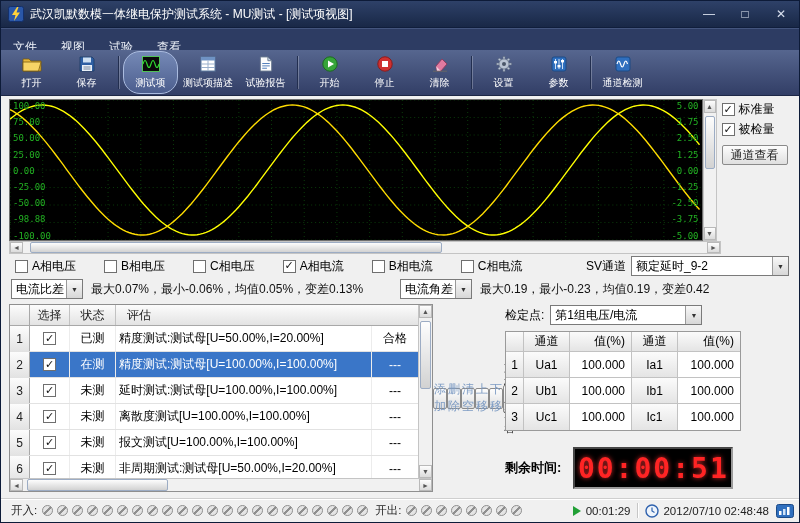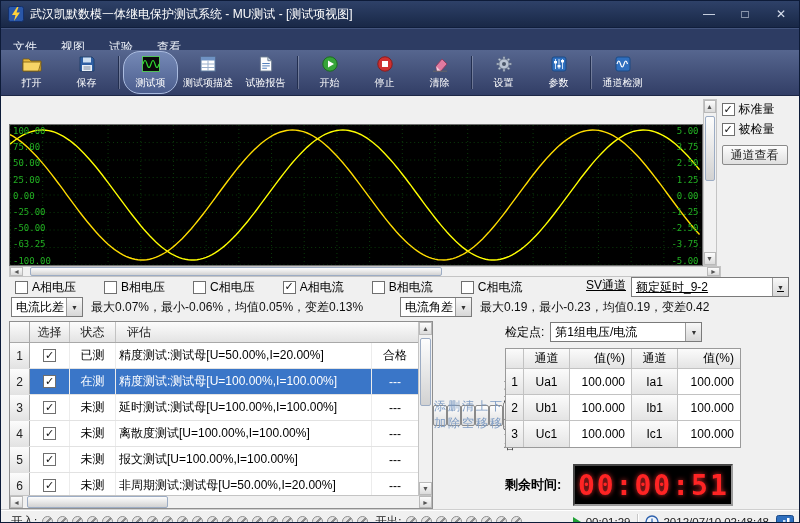--- a/index.html
+++ b/index.html
@@ -27,21 +27,21 @@
     display:flex; align-items:stretch; padding:1px 3px; border-bottom:1px solid #1d2746; }
   .tool-btn { min-width:45px; padding:2px 4px 1px; display:flex; flex-direction:column;
     align-items:center; justify-content:center; gap:2px; color:#fff; font-size:10px;
     border:1px solid transparent; border-radius:2px; white-space:nowrap; }
   .tool-btn.active { background:linear-gradient(#7589b6,#4c5e8e); border-color:#aabbdf;border-radius:17px; }
   .tool-sep { width:1px; margin:5px 4px; background:#222e4f; box-shadow:1px 0 0 rgba(255,255,255,.25); }
 
   
   .chart-row { display:flex; padding:3px 0 0 8px; }
   .chart-wrap { position:relative; width:698px; height:142px; background:#000;
-    border:1px solid #6f6f6f; box-sizing:border-box;margin-top:25px; }
+    border:1px solid #6f6f6f; box-sizing:border-box; }
   .chart-wrap svg { position:absolute; left:0; top:0; width:100%; height:100%; }
   .axis-label { position:absolute; font-size:9px; line-height:9px; color:#22b022;
     font-family:"DejaVu Sans Mono",monospace; z-index:2; pointer-events:none; }
   .al-left { left:3px; } .al-right { right:3px; }
   .chart-side { width:76px; padding:2px 2px 0 5px; font-size:12px; display:flex;
     flex-direction:column; align-items:flex-start; }
   .side-check { display:flex; align-items:center; margin-bottom:3px; }
   .side-btn { width:66px; height:20px; margin-top:4px; font-size:11px; }
 
   
@@ -73,21 +73,21 @@
     border-left:1px solid #9a9a9a; display:flex; align-items:center; justify-content:center;
     font-size:7px; color:#333; box-sizing:border-box; }
   .combo-arrow::after { content:"▼"; }
   .btn { background:linear-gradient(#fdfdfd,#dfdfdf); border:1px solid #8a8a8a; border-radius:2px;
     font-size:12px; display:flex; align-items:center; justify-content:center;
     font-family:inherit; color:#222; padding:0; }
 
   
   .phase-row { display:flex; align-items:center; height:24px; padding:0 10px 0 14px; font-size:12px; }
   .phase-item { display:flex; align-items:center; margin-right:28px; }
-  .sv-group { margin-left:auto; display:flex; align-items:flex-start;text-decoration:underline; }
+  .sv-group { margin-left:auto; display:flex; align-items:center; }
   .sv-label { margin-right:5px; white-space:nowrap; }
   .sv-combo { width:158px; }
   .stats-row { display:flex; align-items:center; height:22px; padding:0 10px; font-size:12px; }
   .stats-half { display:flex; align-items:center; width:50%; }
   .stats-combo { width:72px; flex:0 0 72px; }
   .stats-text { margin-left:8px; white-space:nowrap; overflow:hidden; color:#111; }
 
   
   .main-row { display:flex; padding:4px 8px 0; height:188px; flex:0 0 188px; align-items:stretch; }
 
@@ -337,21 +337,21 @@
           <path d="M0 19.1 L3 16.7 L6 14.5 L9 12.5 L12 10.7 L15 9.2 L18 7.9 L21 6.8 L24 6.0 L27 5.4 L30 5.1 L33 5.0 L36 5.2 L39 5.6 L42 6.3 L45 7.2 L48 8.4 L51 9.8 L54 11.4 L57 13.3 L60 15.3 L63 17.6 L66 20.1 L69 22.8 L72 25.7 L75 28.7 L78 31.9 L81 35.2 L84 38.7 L87 42.3 L90 46.0 L93 49.8 L96 53.7 L99 57.6 L102 61.6 L105 65.6 L108 69.6 L111 73.7 L114 77.7 L117 81.7 L120 85.6 L123 89.5 L126 93.3 L129 97.0 L132 100.7 L135 104.2 L138 107.5 L141 110.8 L144 113.8 L147 116.7 L150 119.4 L153 122.0 L156 124.3 L159 126.4 L162 128.3 L165 130.0 L168 131.4 L171 132.6 L174 133.6 L177 134.3 L180 134.8 L183 135.0 L186 135.0 L189 134.7 L192 134.1 L195 133.4 L198 132.3 L201 131.1 L204 129.6 L207 127.9 L210 125.9 L213 123.7 L216 121.4 L219 118.8 L222 116.0 L225 113.1 L228 110.0 L231 106.7 L234 103.3 L237 99.8 L240 96.2 L243 92.4 L246 88.6 L249 84.7 L252 80.7 L255 76.7 L258 72.7 L261 68.7 L264 64.6 L267 60.6 L270 56.6 L273 52.7 L276 48.9 L279 45.1 L282 41.4 L285 37.8 L288 34.4 L291 31.1 L294 27.9 L297 24.9 L300 22.1 L303 19.5 L306 17.0 L309 14.8 L312 12.8 L315 11.0 L318 9.4 L321 8.1 L324 7.0 L327 6.1 L330 5.5 L333 5.1 L336 5.0 L339 5.1 L342 5.5 L345 6.2 L348 7.0 L351 8.2 L354 9.5 L357 11.1 L360 12.9 L363 15.0 L366 17.2 L369 19.7 L372 22.3 L375 25.2 L378 28.2 L381 31.4 L384 34.7 L387 38.1 L390 41.7 L393 45.4 L396 49.2 L399 53.0 L402 57.0 L405 60.9 L408 65.0 L411 69.0 L414 73.0 L417 77.1 L420 81.1 L423 85.0 L426 88.9 L429 92.7 L432 96.5 L435 100.1 L438 103.6 L441 107.0 L444 110.2 L447 113.3 L450 116.3 L453 119.0 L456 121.6 L459 123.9 L462 126.1 L465 128.0 L468 129.7 L471 131.2 L474 132.4 L477 133.4 L480 134.2 L483 134.7 L486 135.0 L489 135.0 L492 134.7 L495 134.2 L498 133.5 L501 132.5 L504 131.3 L507 129.8 L510 128.1 L513 126.2 L516 124.1 L519 121.8 L522 119.2 L525 116.5 L528 113.6 L531 110.5 L534 107.3 L537 103.9 L540 100.4 L543 96.8 L546 93.0 L549 89.2 L552 85.3 L555 81.4 L558 77.4 L561 73.3 L564 69.3 L567 65.3 L570 61.3 L573 57.3 L576 53.3 L579 49.5 L582 45.7 L585 42.0 L588 38.4 L591 34.9 L594 31.6 L597 28.4 L600 25.4 L603 22.6 L606 19.9 L609 17.4 L612 15.1 L615 13.1 L618 11.3 L621 9.6 L624 8.3 L627 7.1 L630 6.2 L633 5.6 L636 5.2 L639 5.0 L642 5.1 L645 5.4 L648 6.0 L651 6.9 L654 8.0 L657 9.3 L660 10.8 L663 12.6 L666 14.6 L669 16.9 L672 19.3 L675 21.9 L678 24.7 L681 27.7 L684 30.8 L687 34.1 L690 37.6 L693 41.1 L696 44.8 " fill="none" stroke="#ffff00" stroke-width="1.4"></path>
           <path d="M0 9.6 L3 11.2 L6 13.1 L9 15.1 L12 17.4 L15 19.9 L18 22.5 L21 25.4 L24 28.4 L27 31.6 L30 34.9 L33 38.4 L36 41.9 L39 45.6 L42 49.4 L45 53.3 L48 57.2 L51 61.2 L54 65.2 L57 69.3 L60 73.3 L63 77.3 L66 81.3 L69 85.3 L72 89.2 L75 93.0 L78 96.7 L81 100.3 L84 103.8 L87 107.2 L90 110.5 L93 113.5 L96 116.4 L99 119.2 L102 121.7 L105 124.1 L108 126.2 L111 128.1 L114 129.8 L117 131.3 L120 132.5 L123 133.5 L126 134.2 L129 134.7 L132 135.0 L135 135.0 L138 134.7 L141 134.2 L144 133.4 L147 132.4 L150 131.2 L153 129.7 L156 128.0 L159 126.1 L162 124.0 L165 121.6 L168 119.0 L171 116.3 L174 113.4 L177 110.3 L180 107.0 L183 103.7 L186 100.1 L189 96.5 L192 92.8 L195 89.0 L198 85.1 L201 81.1 L204 77.1 L207 73.1 L210 69.0 L213 65.0 L216 61.0 L219 57.0 L222 53.1 L225 49.2 L228 45.4 L231 41.8 L234 38.2 L237 34.7 L240 31.4 L243 28.2 L246 25.2 L249 22.4 L252 19.7 L255 17.3 L258 15.0 L261 13.0 L264 11.1 L267 9.5 L270 8.2 L273 7.0 L276 6.2 L279 5.5 L282 5.1 L285 5.0 L288 5.1 L291 5.5 L294 6.1 L297 6.9 L300 8.0 L303 9.4 L306 11.0 L309 12.8 L312 14.8 L315 17.0 L318 19.5 L321 22.1 L324 24.9 L327 27.9 L330 31.1 L333 34.4 L336 37.8 L339 41.4 L342 45.0 L345 48.8 L348 52.7 L351 56.6 L354 60.6 L357 64.6 L360 68.6 L363 72.6 L366 76.7 L369 80.7 L372 84.6 L375 88.5 L378 92.4 L381 96.1 L384 99.8 L387 103.3 L390 106.7 L393 109.9 L396 113.1 L399 116.0 L402 118.8 L405 121.3 L408 123.7 L411 125.9 L414 127.8 L417 129.6 L420 131.1 L423 132.3 L426 133.4 L429 134.1 L432 134.7 L435 134.9 L438 135.0 L441 134.8 L444 134.3 L447 133.6 L450 132.6 L453 131.4 L456 130.0 L459 128.3 L462 126.4 L465 124.3 L468 122.0 L471 119.5 L474 116.8 L477 113.9 L480 110.8 L483 107.6 L486 104.2 L489 100.7 L492 97.1 L495 93.4 L498 89.6 L501 85.7 L504 81.7 L507 77.7 L510 73.7 L513 69.7 L516 65.7 L519 61.6 L522 57.7 L525 53.7 L528 49.8 L531 46.0 L534 42.3 L537 38.7 L540 35.3 L543 31.9 L546 28.7 L549 25.7 L552 22.8 L555 20.1 L558 17.6 L561 15.4 L564 13.3 L567 11.4 L570 9.8 L573 8.4 L576 7.2 L579 6.3 L582 5.6 L585 5.2 L588 5.0 L591 5.1 L594 5.4 L597 6.0 L600 6.8 L603 7.9 L606 9.2 L609 10.7 L612 12.5 L615 14.4 L618 16.6 L621 19.0 L624 21.7 L627 24.4 L630 27.4 L633 30.5 L636 33.8 L639 37.2 L642 40.8 L645 44.5 L648 48.2 L651 52.1 L654 56.0 L657 59.9 L660 63.9 L663 68.0 L666 72.0 L669 76.0 L672 80.0 L675 84.0 L678 87.9 L681 91.8 L684 95.5 L687 99.2 L690 102.7 L693 106.2 L696 109.4 " fill="none" stroke="#ffdd00" stroke-width="1.4"></path>
         </svg>
     <span class="axis-label al-left" style="top: 2px;">100.00</span>
         <span class="axis-label al-left" style="top: 18.2px;">75.00</span>
         <span class="axis-label al-left" style="top: 34.4px;">50.00</span>
         <span class="axis-label al-left" style="top: 50.6px;">25.00</span>
         <span class="axis-label al-left" style="top: 66.8px;">0.00</span>
         <span class="axis-label al-left" style="top: 83px;">-25.00</span>
         <span class="axis-label al-left" style="top: 99.2px;">-50.00</span>
-        <span class="axis-label al-left" style="top: 115.4px;">-63.25</span>
+        <span class="axis-label al-left" style="top: 115.4px;">-98.88</span>
         <span class="axis-label al-left" style="top: 131.6px;">-100.00</span>
         <span class="axis-label al-right" style="top: 2px;">5.00</span>
         <span class="axis-label al-right" style="top: 18.2px;">3.75</span>
         <span class="axis-label al-right" style="top: 34.4px;">2.50</span>
         <span class="axis-label al-right" style="top: 50.6px;">1.25</span>
         <span class="axis-label al-right" style="top: 66.8px;">0.00</span>
         <span class="axis-label al-right" style="top: 83px;">-1.25</span>
         <span class="axis-label al-right" style="top: 99.2px;">-2.50</span>
         <span class="axis-label al-right" style="top: 115.4px;">-3.75</span>
         <span class="axis-label al-right" style="top: 131.6px;">-5.00</span>

